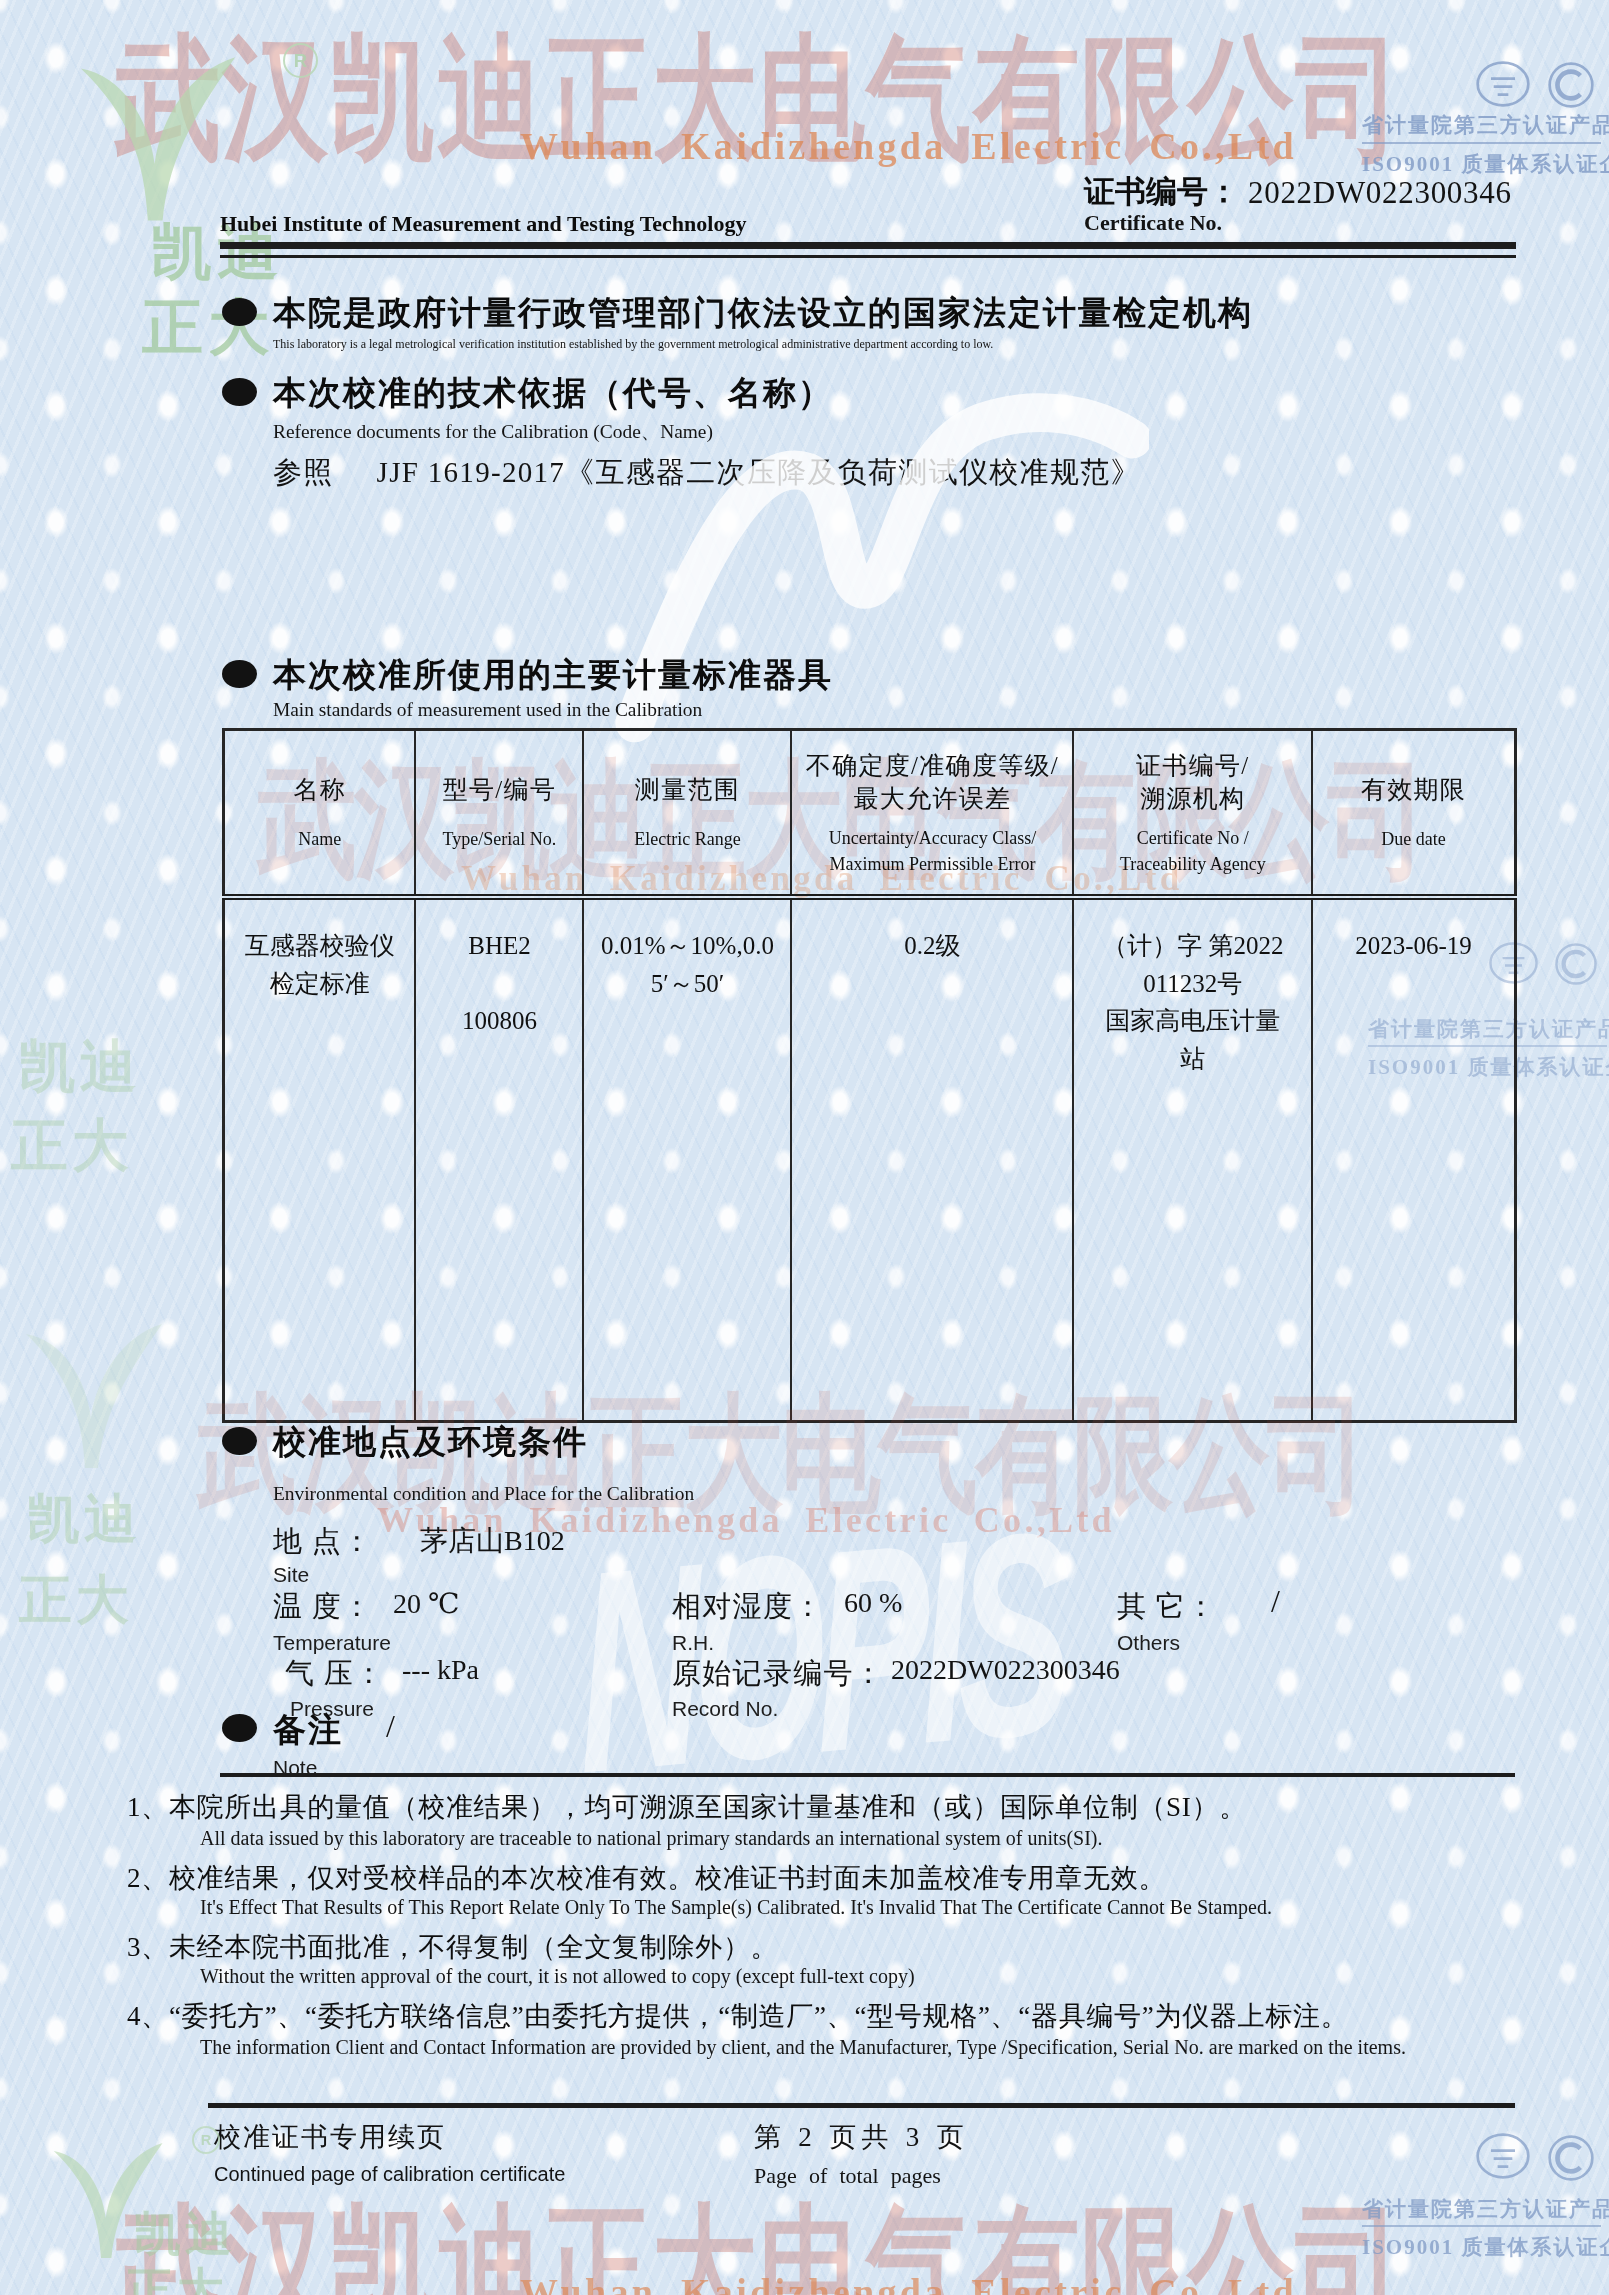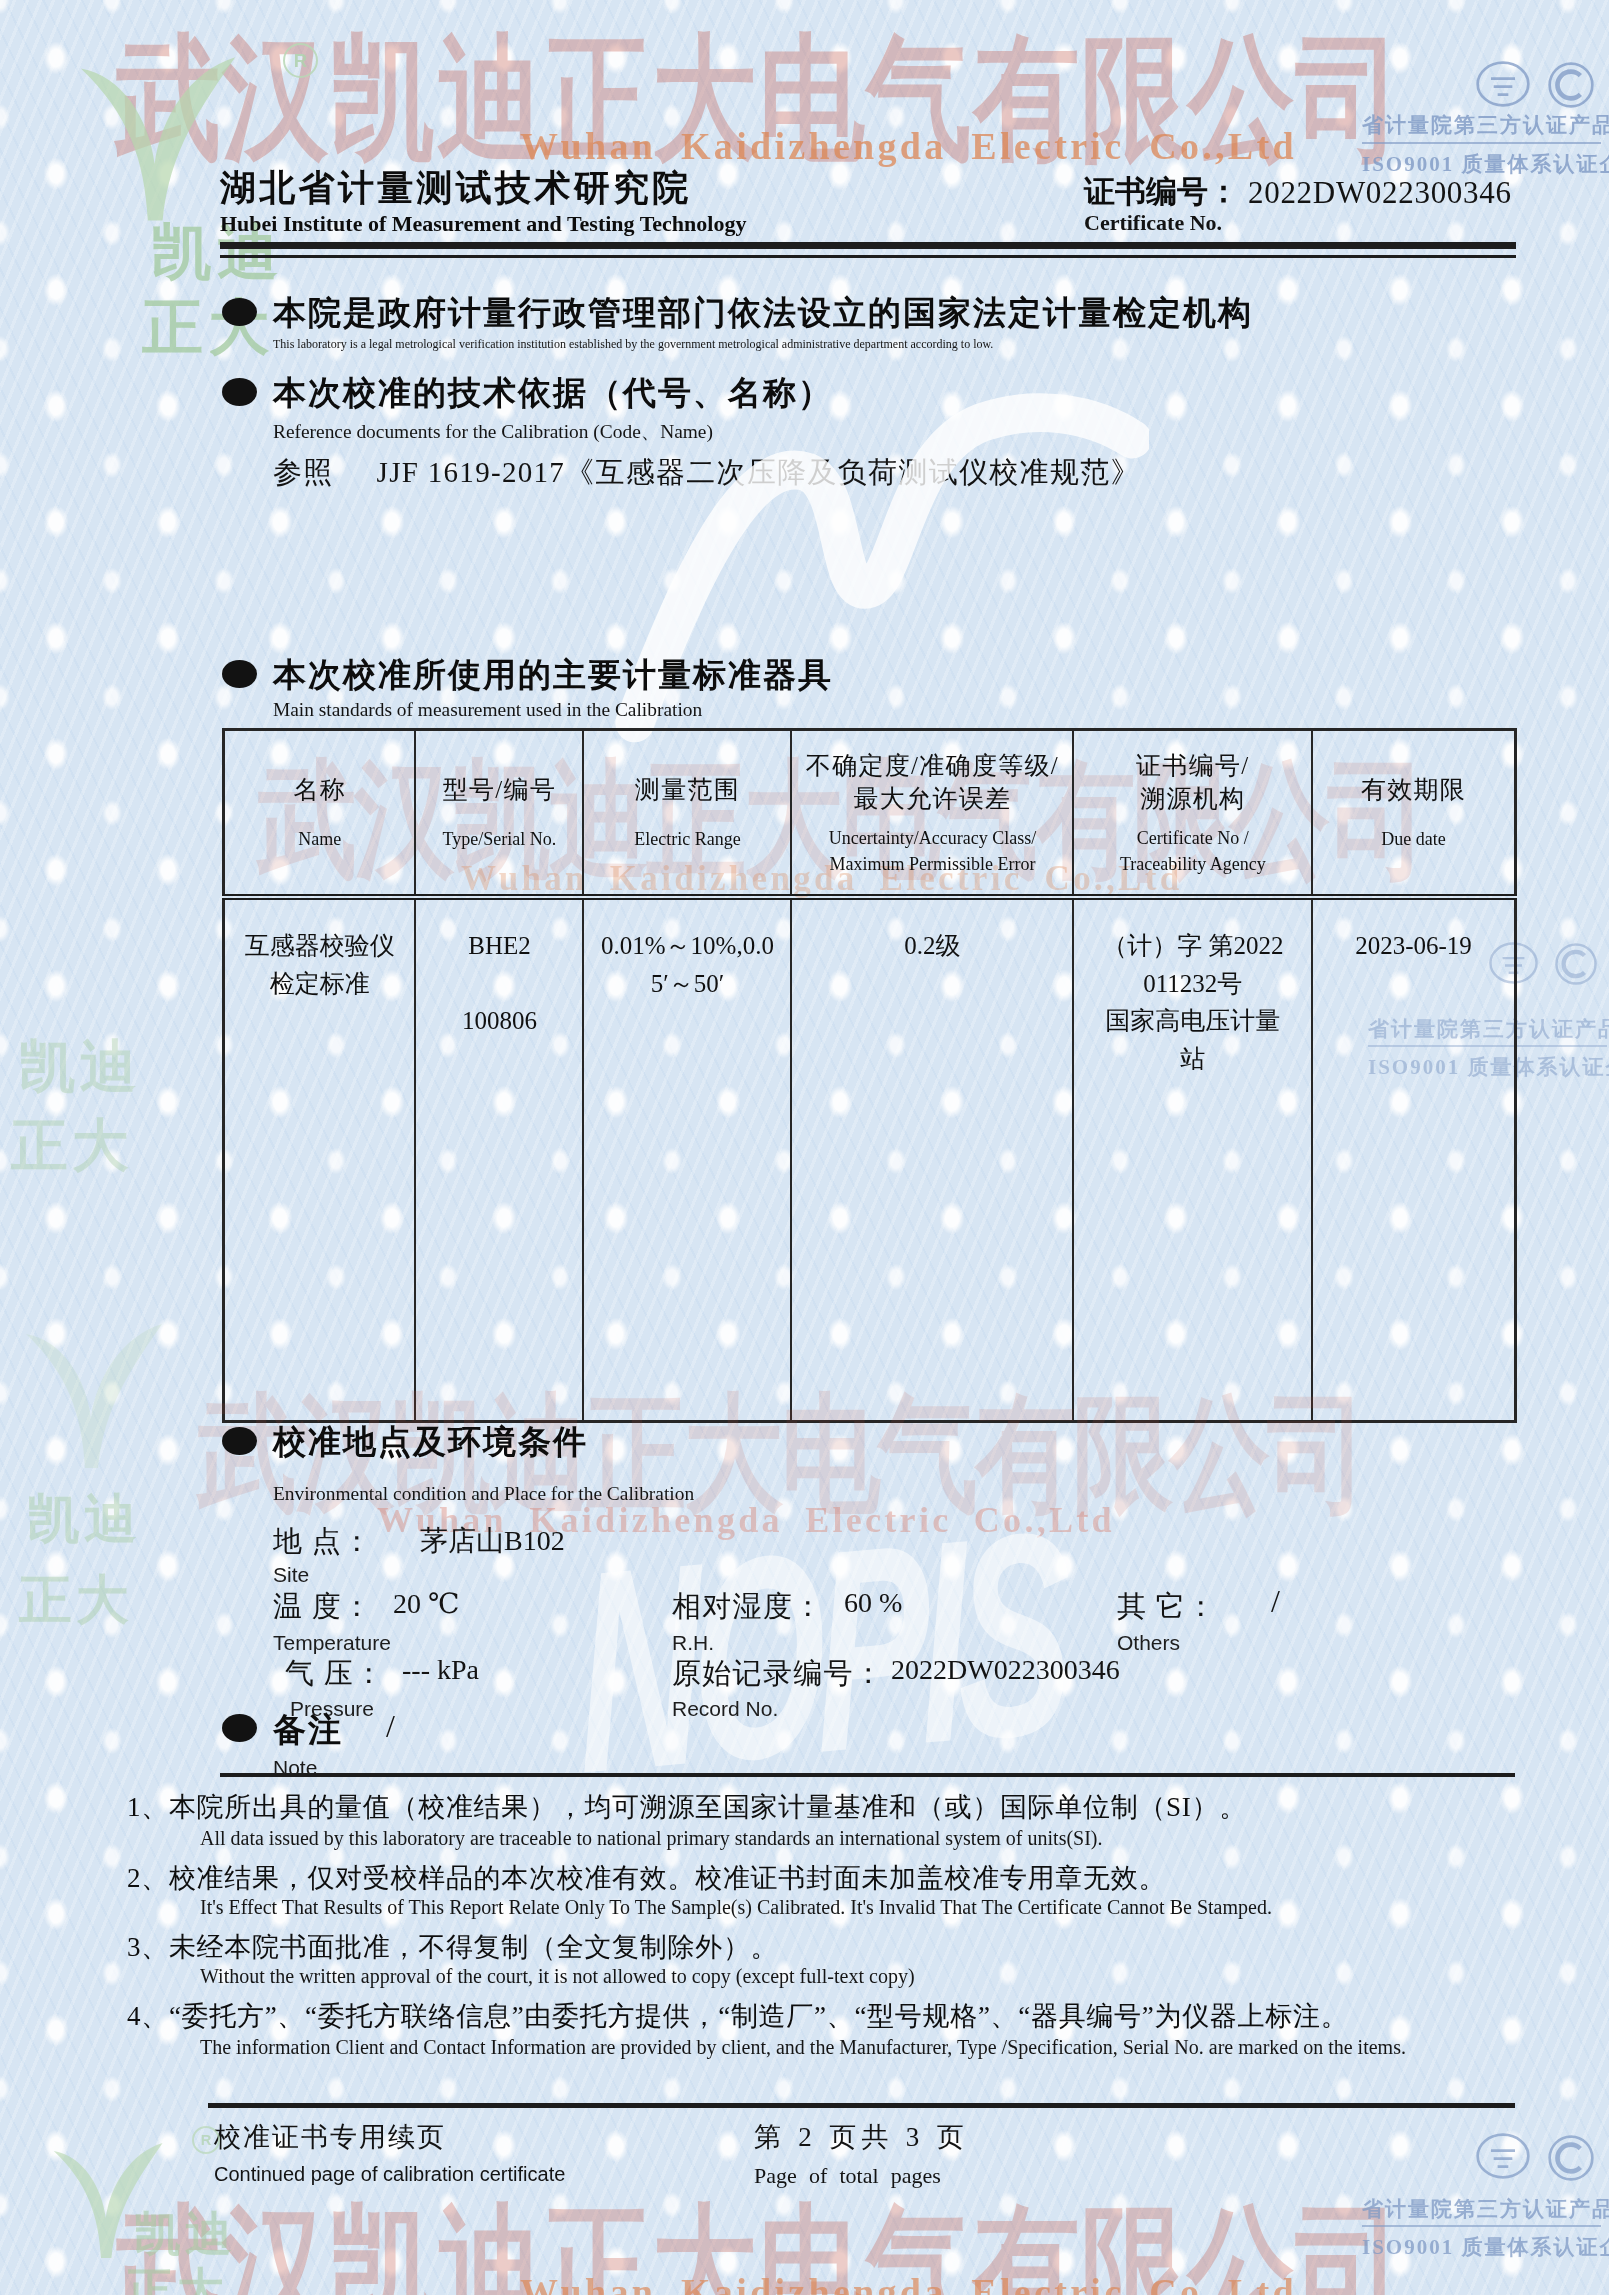--- a/index.html
+++ b/index.html
@@ -154,21 +154,20 @@
     <path d="M24 28 h36 M28 40 h28 M34 52 h16" stroke="currentColor" stroke-width="4" fill="none"></path>
   </svg>
   <svg class="abs badge bd1-l2" viewBox="0 0 72 72" aria-hidden="true">
     <circle cx="36" cy="36" r="32" fill="none" stroke="currentColor" stroke-width="4"></circle>
     <path d="M50 22 a20 20 0 1 0 0 28" fill="none" stroke="currentColor" stroke-width="7"></path>
   </svg>
   <div class="abs bdg-txt bd1-t1">省计量院第三方认证产品</div>
   <div class="abs bdg-rule bd1-rl"></div>
   <div class="abs bdg-txt bd1-t2">ISO9001 质量体系认证企业</div>
 
-  <div class="abs inst-cn nw">湖北省计量测试技术研究院</div>
   <div class="abs inst-en nw">Hubei Institute of Measurement and Testing Technology</div>
   <div class="abs cert-label nw">证书编号：</div>
   <div class="abs cert-value nw">2022DW022300346</div>
   <div class="abs cert-label-en nw">Certificate No.</div>
   <div class="abs header-rule"></div>
 
   <div class="abs bullet bul1"></div>
   <div class="abs sec-cn s1cn">本院是政府计量行政管理部门依法设立的国家法定计量检定机构</div>
   <div class="abs sec-en s1en">This laboratory is a legal metrological verification institution established by the government metrological administrative department according to low.</div>
 

